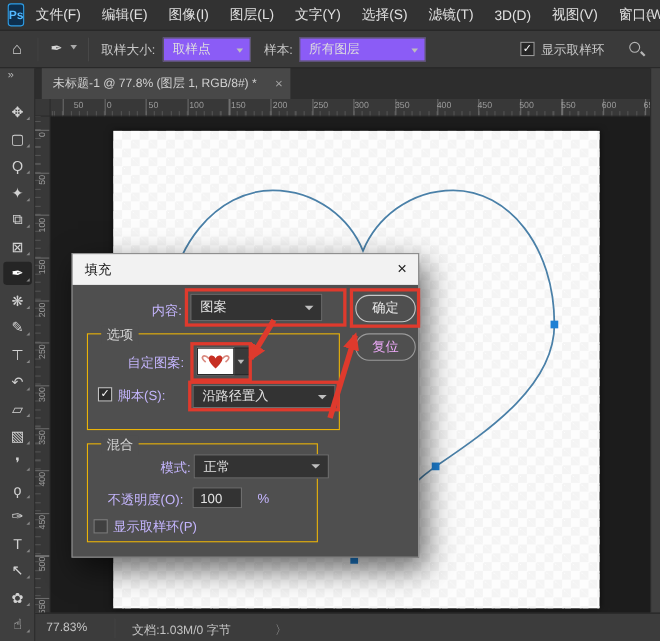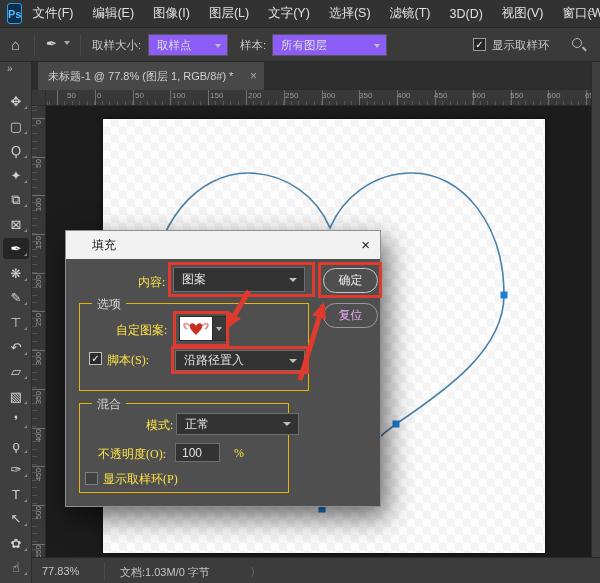--- a/index.html
+++ b/index.html
@@ -52,23 +52,23 @@
   
   .workarea{position:absolute;left:46px;top:106px;width:545px;height:451px;background:#1c1c1c;}
   .canvas{position:absolute;left:57px;top:13px;width:442px;height:434px;background:#fdfdfd;
     background-image:linear-gradient(45deg,#f4f4f4 25%,transparent 25%,transparent 75%,#f4f4f4 75%),linear-gradient(45deg,#f4f4f4 25%,transparent 25%,transparent 75%,#f4f4f4 75%);
     background-size:16px 16px;background-position:0 0,8px 8px;box-shadow:0 0 6px rgba(0,0,0,.6);}
   .heart-svg{position:absolute;left:57px;top:13px;}
   .dock-strip{position:absolute;left:591px;top:62px;width:9px;height:495px;background:#404040;border-left:1px solid #2a2a2a;}
 
   
   .dialog{position:absolute;left:65px;top:230px;width:316px;height:277px;background:#4f4f4f;border:1px solid #8f8f8f;box-shadow:6px 10px 26px rgba(0,0,0,.6);z-index:5;}
-  .dlg-title{position:absolute;left:0;top:0;width:100%;height:28px;background:#f2f2f2;color:#111;font-size:12px;line-height:28px;padding-left:26px;}
+  .dlg-title{position:absolute;left:0;top:0;width:100%;height:28px;background:#f2f2f2;color:#111;font-size:12px;line-height:28px;padding-left:11px;}
   .dlg-close{position:absolute;right:10px;top:0;color:#222;font-size:15px;line-height:28px;}
-  .dlg-label{position:absolute;color:#fde047;font-size:12px;font-family:Liberation Serif, serif;}
+  .dlg-label{position:absolute;color:#c4b5fd;font-size:12px;}
   .dlg-dd{position:absolute;background:#333;border:1px solid #6e6e6e;color:#e2e2e2;font-size:12px;padding-left:8px;cursor:default;}
   .dlg-dd .chev{position:absolute;right:7px;top:50%;margin-top:-2px;width:0;height:0;border-left:4px solid transparent;border-right:4px solid transparent;border-top:4.5px solid #c0c0c0;}
   .pill-btn{position:absolute;width:55px;height:25px;border:1px solid #c8c8c8;border-radius:13px;background:transparent;color:#eaeaea;font-size:12px;text-align:center;line-height:23px;cursor:default;}
   .pill-btn.secondary{border-color:#9a9a9a;color:#f0abfc;}
   .group{position:absolute;border:1px solid #eab308;}
   .group .legend{position:absolute;top:-8px;left:12px;background:#4f4f4f;padding:0 5px;color:#d6d6d6;font-size:12px;}
   .dlg-check{position:absolute;width:13px;height:13px;background:#2c2c2c;border:1px solid #c2c2c2;color:#fff;font-size:10px;line-height:11px;text-align:center;}
   .dlg-check.checked::after{content:"✓";}
   .dlg-check.dim{border-color:#7d7d7d;background:#404040;}
   .dlg-input{position:absolute;width:45px;height:19px;background:#333;border:1px solid #6e6e6e;color:#e2e2e2;font-size:12px;padding:0 6px;}
@@ -199,21 +199,21 @@
   </div>
   <div class="dock-strip"></div>
 
   <div class="dialog">
     <div class="dlg-title">
       <span>填充</span>
       <span class="dlg-close">×</span>
     </div>
 
     <span class="dlg-label" style="left:72px;top:43px">内容:</span>
-    <div class="dlg-dd" style="left:107px;top:36px;width:132px;height:25px;line-height:23px">
+    <div class="dlg-dd" style="left:107px;top:36px;width:120px;height:25px;line-height:23px">
       <span>图案</span><span class="chev"></span>
     </div>
 
     <div class="pill-btn" style="left:257px;top:37px">确定</div>
     <div class="pill-btn secondary" style="left:257px;top:72px">复位</div>
 
     <div class="group" style="left:13px;top:72px;width:230px;height:88px">
       <span class="legend">选项</span>
     </div>
     <span class="dlg-label" style="left:50px;top:91px">自定图案:</span>

